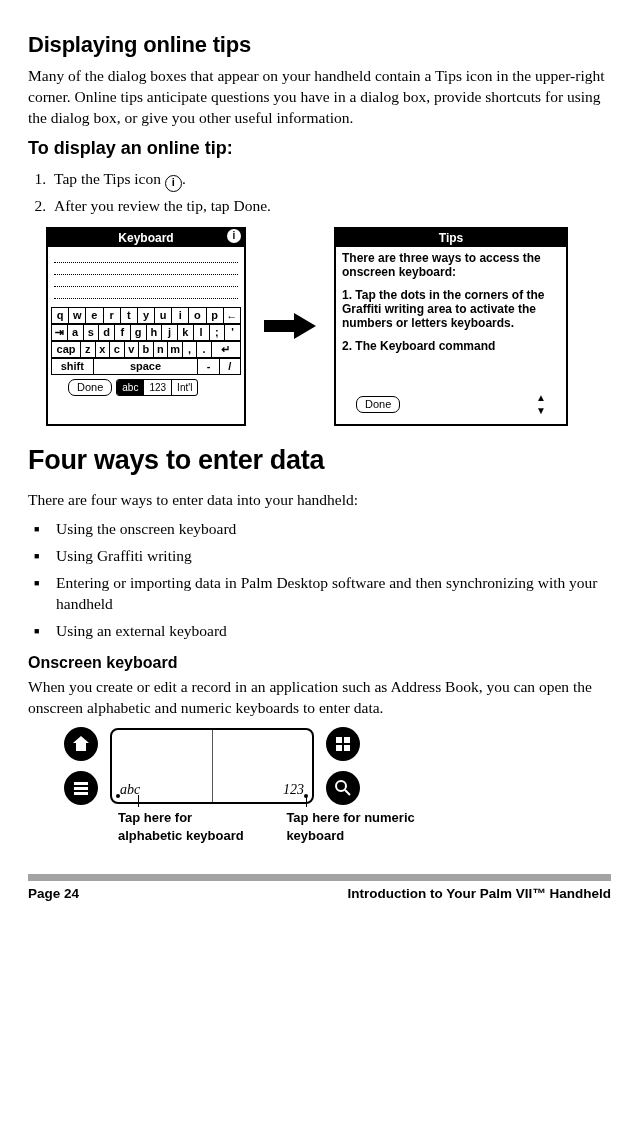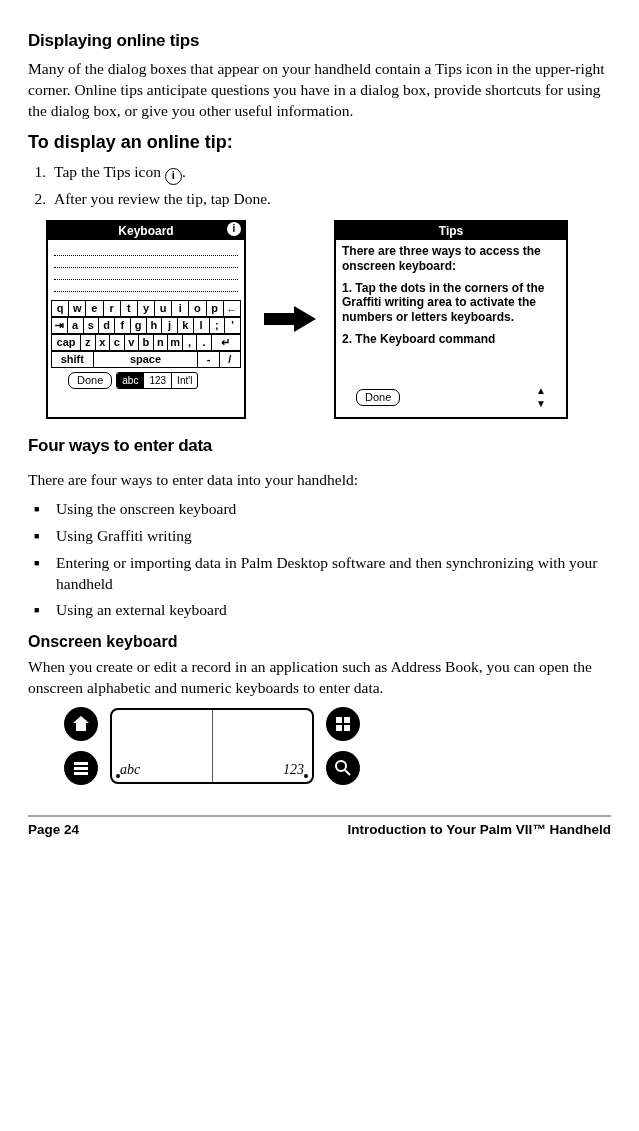--- a/index.html
+++ b/index.html
@@ -5,22 +5,22 @@
   body {
     margin: 0;
     padding: 30px 28px 20px 28px;
     font-family: "Georgia", "Book Antiqua", "Palatino", serif;
     font-size: 15.5px;
     line-height: 1.35;
     color: #000;
     width: 639px;
     box-sizing: border-box;
   }
-  h3.sec { font-family: Arial, Helvetica, sans-serif; font-weight: 700; font-size: 17px; margin: 0 0 6px 0; letter-spacing: -0.2px; }
-  h2.maj { font-family: Arial, Helvetica, sans-serif; font-weight: 700; font-size: 17px; margin: 10px 0 12px 0; letter-spacing: -0.3px; }
+  h3.sec { font-family: Arial, Helvetica, sans-serif; font-weight: 700; font-size: 22px; margin: 0 0 6px 0; letter-spacing: -0.2px; }
+  h2.maj { font-family: Arial, Helvetica, sans-serif; font-weight: 700; font-size: 27px; margin: 10px 0 12px 0; letter-spacing: -0.3px; }
   h3.sub { font-family: Arial, Helvetica, sans-serif; font-weight: 700; font-size: 16px; margin: 10px 0 4px 0; }
   p { margin: 0 0 8px 0; }
   .steps { margin: 4px 0 10px 0; padding-left: 22px; }
   .steps li { padding-left: 4px; margin-bottom: 4px; }
   .bul { list-style: none; padding: 0; margin: 4px 0 8px 0; }
   .bul li { position: relative; padding-left: 28px; margin-bottom: 6px; }
   .bul li::before { content: "■"; font-size: 9px; position: absolute; left: 6px; top: 4px; }
   .info-icon { display:inline-block; width:15px; height:15px; border:1.5px solid #000; border-radius:50%; text-align:center; line-height:13px; font-weight:700; font-size:11px; vertical-align:-2px; font-family:Arial;}
   .figrow { display:flex; align-items:center; gap:18px; margin: 10px 0 16px 18px; }
   .device { border:2px solid #000; width:196px; height:195px; background:#fff; font-family: Arial, Helvetica, sans-serif; font-size:12px; position:relative; }
@@ -43,21 +43,21 @@
   .tipsbody p{ margin:0 0 8px 0;}
   .graffiti { margin:8px 0 6px 36px; position:relative; width:370px; }
   .graffiti-row { display:flex; align-items:center; gap:12px; }
   .ricon { width:34px; height:34px; border-radius:50%; background:#000; color:#fff; display:flex; align-items:center; justify-content:center; }
   .gbox { border:2px solid #000; border-radius:8px; width:200px; height:72px; position:relative; background:#fff;}
   .gbox .mid { position:absolute; left:50%; top:0; bottom:0; border-left:1px solid #555;}
   .gbox .dot{ position:absolute; width:4px;height:4px;background:#000;border-radius:50%;}
   .labelrow { display:flex; gap:30px; margin-top:4px; margin-left:54px; font-family: Arial; font-weight:700; font-size:13px;}
   .labelrow > div { position:relative; }
   .labelrow .tick { position:absolute; top:-14px; left:20px; width:1px; height:12px; background:#000;}
-  .footer { display:flex; justify-content:space-between; border-top:2px solid #a3a3a3; margin-top:30px; padding-top:4px; font-family: Arial; font-weight:700; font-size:13.5px;}
+  .footer { display:flex; justify-content:space-between; border-top:7px solid #a3a3a3; margin-top:30px; padding-top:4px; font-family: Arial; font-weight:700; font-size:13.5px;}
 </style>
 </head>
 <body>
 
 <h3 class="sec">Displaying online tips</h3>
 <p>Many of the dialog boxes that appear on your handheld contain a Tips icon in the upper-right corner. Online tips anticipate questions you have in a dialog box, provide shortcuts for using the dialog box, or give you other useful information.</p>
 <p style="font-family:Arial;font-weight:700;font-size:18px;margin-top:8px;">To display an online tip:</p>
 <ol class="steps">
   <li>
     <span>Tap the Tips icon </span><span class="info-icon">i</span><span>.</span>
@@ -215,18 +215,28 @@
           </svg>
       </div>
       <div class="ricon">
         <svg width="20" height="20" viewBox="0 0 20 20">
             <circle cx="8" cy="8" r="5" fill="none" stroke="#fff" stroke-width="2"></circle>
             <line x1="12" y1="12" x2="17" y2="17" stroke="#fff" stroke-width="2"></line>
           </svg>
       </div>
     </div>
   </div>
+  <div class="labelrow">
+    <div style="width:150px;">
+      <div class="tick"></div>
+      <span>Tap here for alphabetic keyboard</span>
+    </div>
+    <div style="width:160px;">
+      <div class="tick"></div>
+      <span>Tap here for numeric keyboard</span>
+    </div>
+  </div>
 </div>
 
 <div class="footer">
   <span>Page 24</span>
   <span>Introduction to Your Palm VII™ Handheld</span>
 </div>
 
 </body></html>

